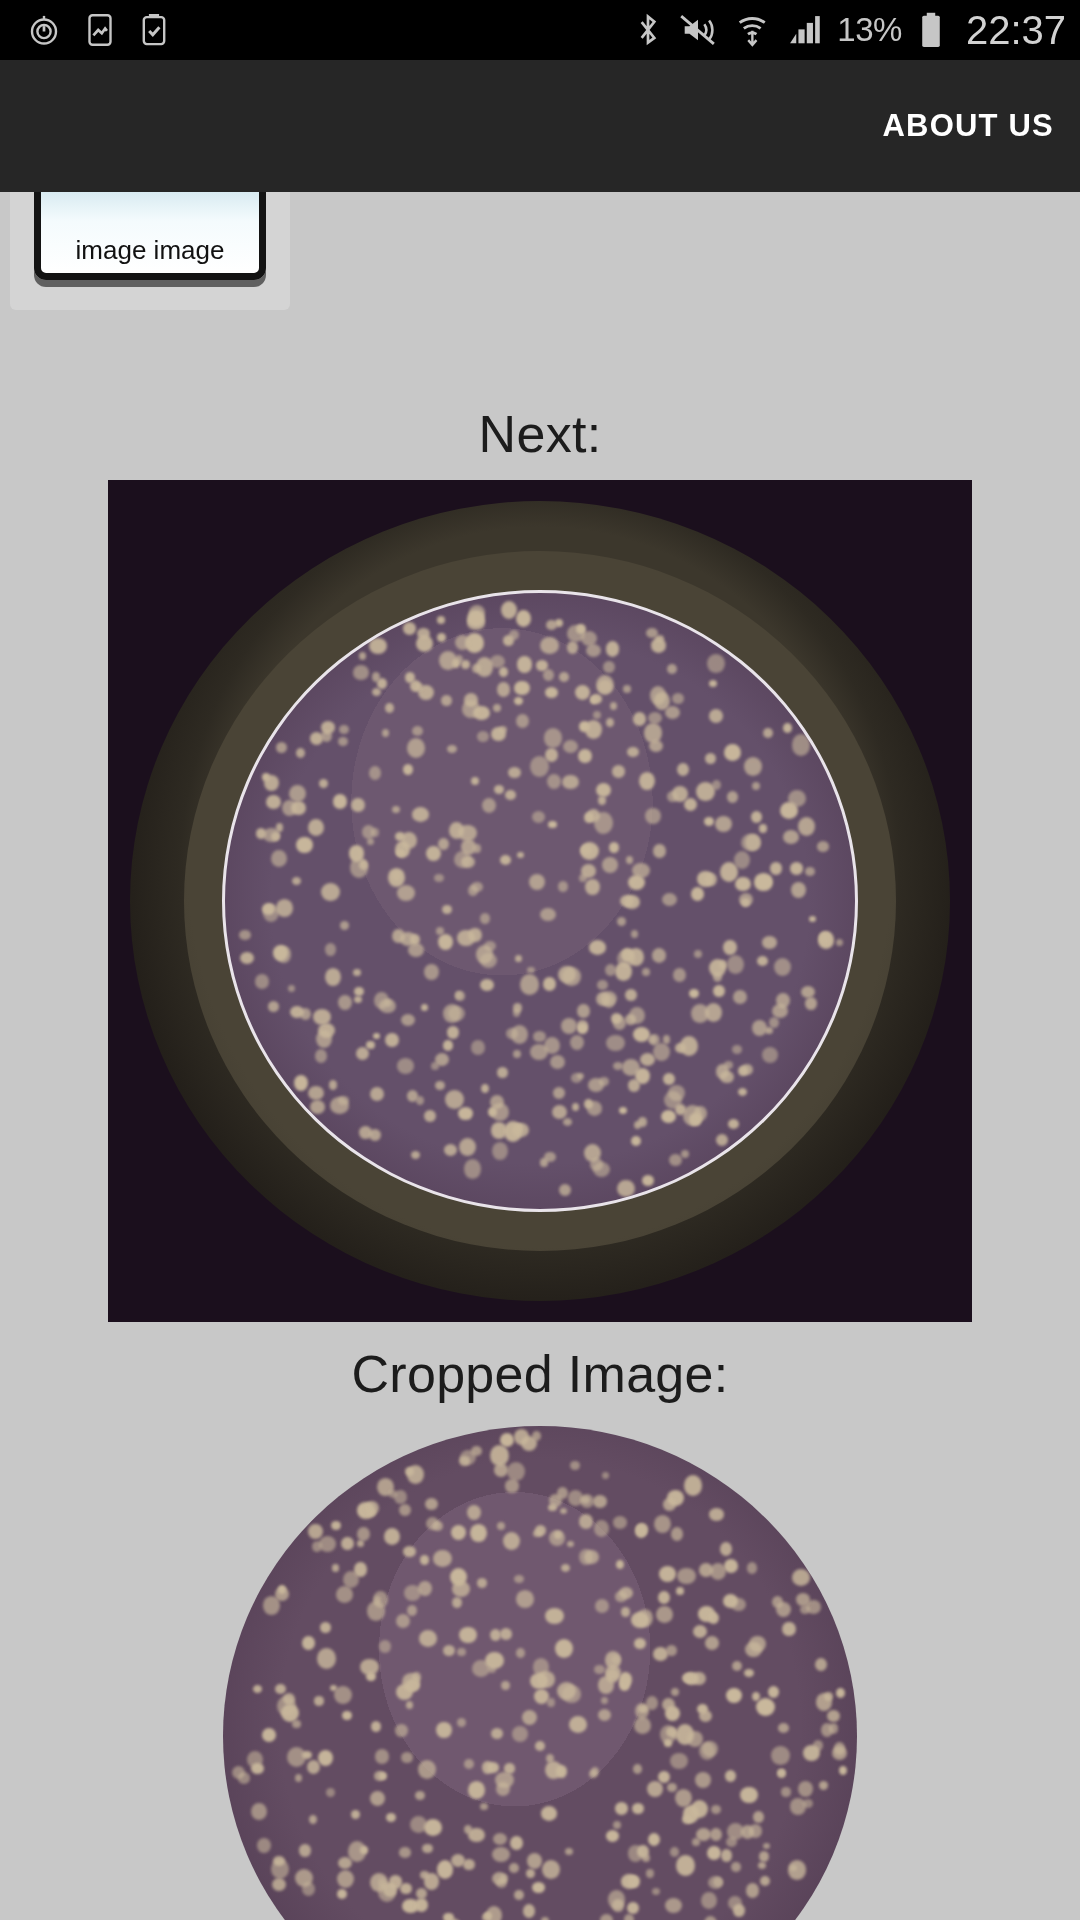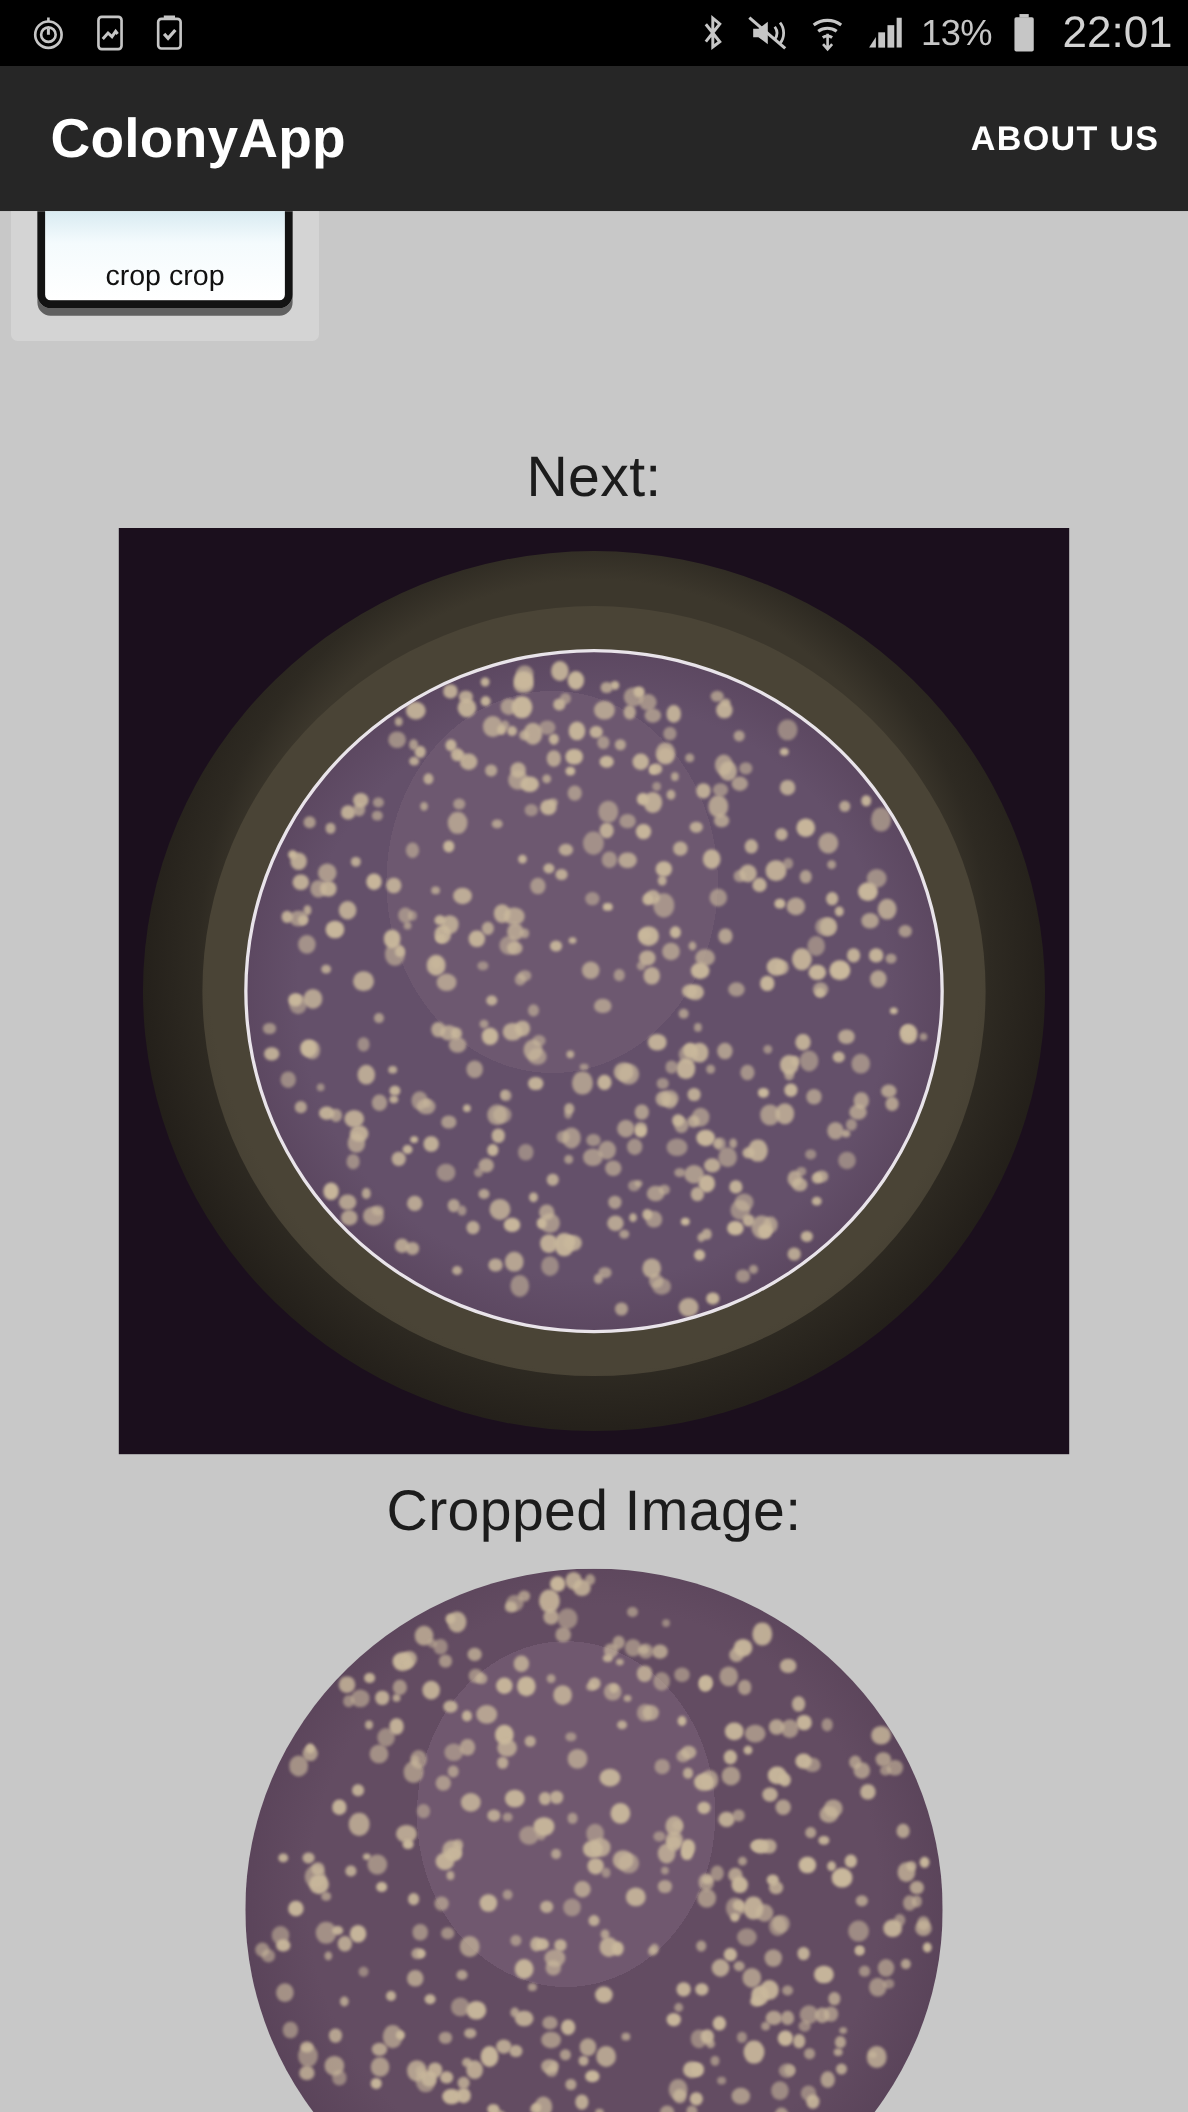--- a/index.html
+++ b/index.html
@@ -275,36 +275,35 @@
         <polygon points="18.2,20.6 18.2,3 21.2,3 21.2,20.6"></polygon>
       </svg>
     </span>
     <span class="sb-battery-text">13%</span>
     <span class="sb-icon">
       <svg width="26" height="40" viewBox="0 0 16 24" fill="#c6c6c6">
         <rect x="5.4" y="1.4" width="5.2" height="2"></rect>
         <rect x="2.6" y="3.2" width="10.8" height="19.2" rx="1"></rect>
       </svg>
     </span>
-    <span class="sb-clock">22:01</span>
+    <span class="sb-clock">22:37</span>
   </div>
 </div>
 
 <div class="appbar">
-  <div class="app-title">ColonyApp</div>
   <div class="appbar-action">ABOUT US</div>
 </div>
 
 <div class="button-row">
 
 
   <div class="btn-cell wide">
     <div class="btn-face wide">
 
-      <div class="btn-label">crop crop</div>
+      <div class="btn-label">image image</div>
     </div>
   </div>
 
 
 </div>
 
 <div class="section-title top">Next:</div>
 
 <div class="image-wrap">
   <div class="plate-photo">

